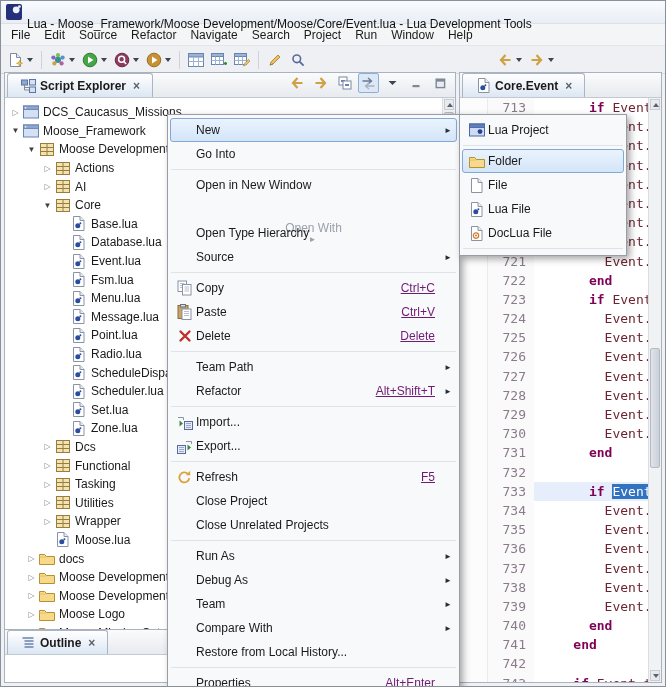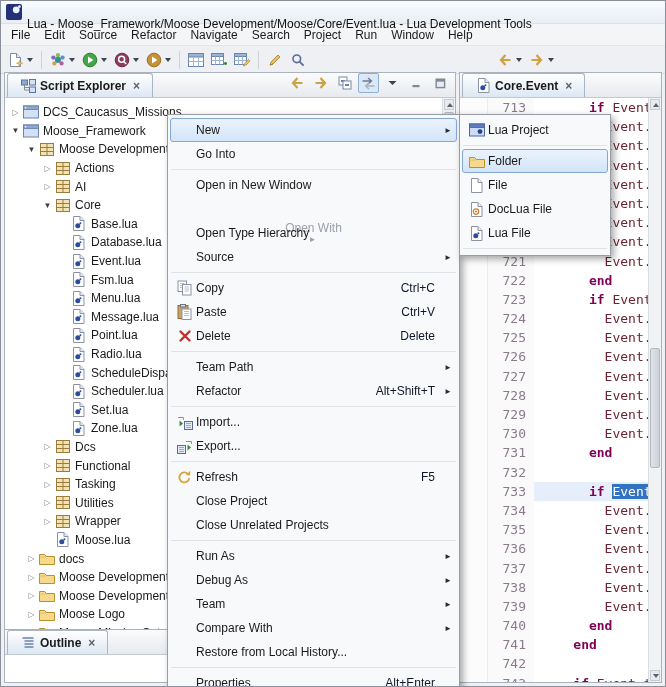--- a/index.html
+++ b/index.html
@@ -56,25 +56,25 @@
   .ruler{flex:0 0 27px;background:#fcfcfd;border-right:1px solid #ececf0;}
   .lnum{flex:0 0 38px;text-align:right;padding-right:8px;color:var(--num,#8a7a8a);background:#fafafb;}
   .ecode{flex:1;white-space:pre;padding-left:8px;color:var(--code,#6b2430);overflow:hidden;}
   .eline.cur .ecode{background:var(--cur,#e6eefb);}
   .kw{color:var(--kw,#7f0055);font-weight:bold;}
   .sel{background:var(--selbg,#3272c0);color:#fff;}
 
   
   .menu{position:absolute;background:#f8f9fa;border:1px solid #979ca6;box-shadow:3px 3px 7px rgba(0,0,0,.35);padding:3px 0;z-index:10;box-sizing:border-box;}
   .ctx{left:166px;top:113px;width:293px;}
-  .sub{left:458px;top:113px;width:152px;z-index:11;}
+  .sub{left:458px;top:113px;width:168px;z-index:11;}
   .mi{display:flex;align-items:center;height:22px;margin:0 2px;padding:0 2px;border:1px solid transparent;border-radius:3px;}
   .mic{width:23px;flex:0 0 23px;display:inline-flex;justify-content:center;align-items:center;}
   .mlab{white-space:nowrap;}
-  .msc{margin-left:auto;padding:0 6px 0 14px;color:#0f172a;}
+  .msc{margin-left:auto;padding:0 6px 0 14px;color:#701a75;text-decoration:underline;}
   .marr{flex:0 0 11px;font-size:8px;color:#2a2f36;text-align:right;padding-right:2px;}
   .mi.hl{border-color:var(--hlb,#84a7d4);background:linear-gradient(var(--hl1,#eaf3fd),var(--hl2,#d3e5f8));align-items:center;}
   .mi.dis{color:#9aa1ab;flex-direction:column;}
   .mi.dis .marr{color:#9aa1ab;}
   .msep{height:1px;background:#dfe2e6;margin:3px 3px;}
 </style>
 </head>
 <body>
 
 <div class="window">
@@ -1053,40 +1053,40 @@
         <span class="mlab">File</span>
         <span class="msc"></span>
         <span class="marr"></span>
       </div>
       <div class="mi">
         <span class="mic">
           <span class="ic">
             <svg width="13" height="15" viewBox="0 0 13 15">
               <path d="M1.5 0.5h6.5l4 4v10H1.5z" fill="#fff" stroke="#8a92a4"></path>
               <path d="M8 0.5v4h4" fill="#e9edf3" stroke="#8a92a4"></path>
+              <circle cx="5.8" cy="9.8" r="2.5" fill="#2a4d9e"></circle>
+              <circle cx="8.4" cy="7.2" r="1" fill="#2a4d9e"></circle>
+            </svg>
+          </span>
+        </span>
+        <span class="mlab">Lua File</span>
+        <span class="msc"></span>
+        <span class="marr"></span>
+      </div>
+      <div class="mi">
+        <span class="mic">
+          <span class="ic">
+            <svg width="13" height="15" viewBox="0 0 13 15">
+              <path d="M1.5 0.5h6.5l4 4v10H1.5z" fill="#fff" stroke="#8a92a4"></path>
+              <path d="M8 0.5v4h4" fill="#e9edf3" stroke="#8a92a4"></path>
               <circle cx="6" cy="9.6" r="2.7" fill="none" stroke="#d07a2a" stroke-width="1.2"></circle>
               <circle cx="6" cy="9.6" r="1" fill="#d07a2a"></circle>
             </svg>
           </span>
         </span>
         <span class="mlab">DocLua File</span>
         <span class="msc"></span>
         <span class="marr"></span>
       </div>
-      <div class="mi">
-        <span class="mic">
-          <span class="ic">
-            <svg width="13" height="15" viewBox="0 0 13 15">
-              <path d="M1.5 0.5h6.5l4 4v10H1.5z" fill="#fff" stroke="#8a92a4"></path>
-              <path d="M8 0.5v4h4" fill="#e9edf3" stroke="#8a92a4"></path>
-              <circle cx="5.8" cy="9.8" r="2.5" fill="#2a4d9e"></circle>
-              <circle cx="8.4" cy="7.2" r="1" fill="#2a4d9e"></circle>
-            </svg>
-          </span>
-        </span>
-        <span class="mlab">Lua File</span>
-        <span class="msc"></span>
-        <span class="marr"></span>
-      </div>
       <div class="msep"></div>
     </div>
 
 </div>
 
 </body></html>

